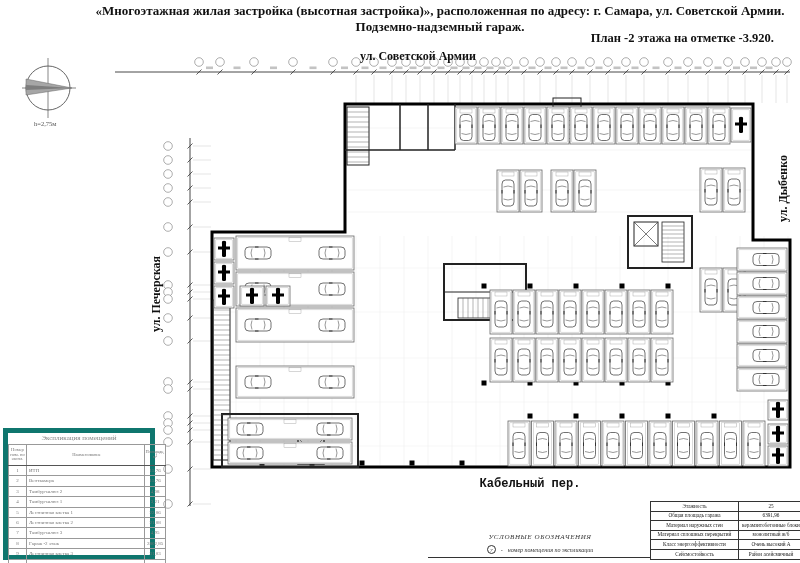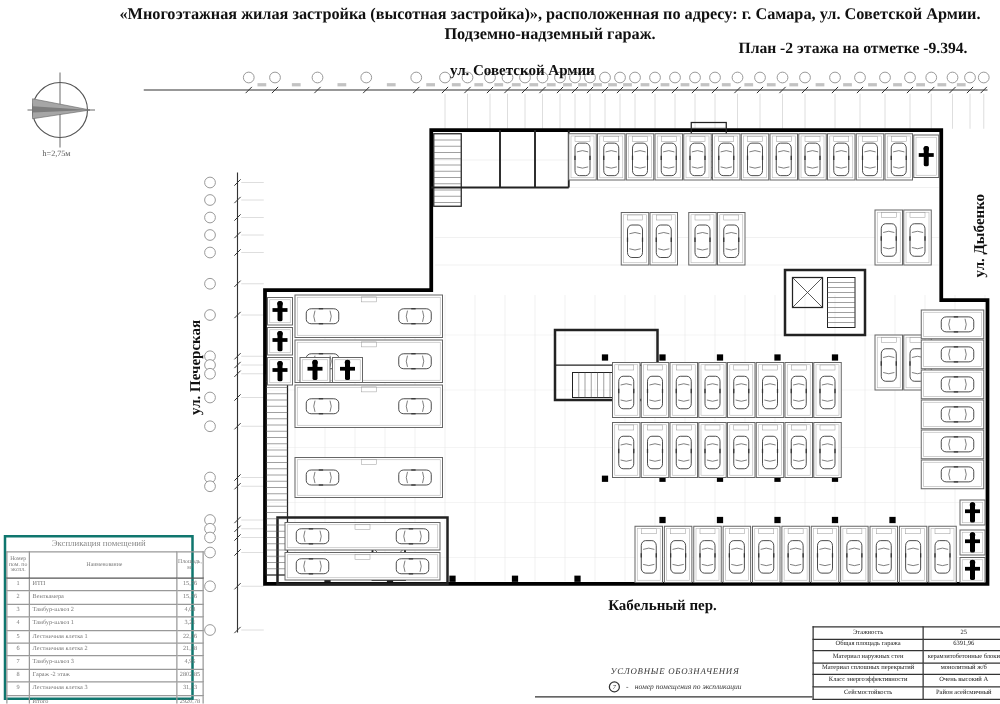--- a/index.html
+++ b/index.html
@@ -5,26 +5,26 @@
   html,body{margin:0;padding:0;background:#fff;}
   .sheet{position:relative;width:800px;height:563px;background:#fff;overflow:hidden;
          font-family:"Liberation Serif",serif;color:#111;}
   .abs{position:absolute;}
   .title-line{left:0;width:100%;text-align:center;font-weight:bold;font-size:13px;line-height:15px;margin-left:40px;}
   .t1{top:3px;}
   .t2{top:19px;}
   .plan-label{top:31px;right:26px;font-weight:bold;font-size:12.5px;}
   .street{font-weight:bold;font-size:12px;white-space:nowrap;}
   .street-top{top:49px;left:360px;width:280px;text-align:left;}
-  .street-bottom{top:477px;left:400px;width:260px;text-align:center;}
+  .street-bottom{top:477px;left:400px;width:260px;text-align:center;font-family:Liberation Mono, monospace;}
   .street-right{left:776px;top:222px;transform:rotate(-90deg);transform-origin:top left;}
   .street-left{left:149px;top:332px;transform:rotate(-90deg);transform-origin:top left;}
   .rose-label{left:34px;top:120px;font-size:6.5px;color:#555;}
   
-  .exp{left:3px;top:428px;width:152px;height:132px;border:2px solid #0f766e;box-sizing:border-box;background:#fff;}
+  .exp{left:3px;top:428px;width:152px;height:132px;border:5px solid #0f766e;box-sizing:border-box;background:#fff;}
   .exp-title{height:11px;line-height:11px;font-size:7px;color:#888;text-align:center;white-space:nowrap;overflow:hidden;}
   .exp table{border-collapse:collapse;table-layout:fixed;width:100%;}
   .exp td,.exp th{border:0.5px solid #999;font-weight:normal;font-size:4.6px;line-height:1.05;
       color:#777;text-align:center;padding:0;overflow:hidden;}
   .exp thead th{height:20px;border-bottom:1px solid #555;}
   .exp tbody td{height:9.4px;font-size:5px;white-space:nowrap;}
   .exp .c1{width:17px;} .exp .c2{width:115px;text-align:left;padding-left:2px;} .exp .c3{width:20px;}
   
   .info{left:650px;top:501px;width:147px;border-collapse:collapse;table-layout:fixed;position:absolute;background:#fff;}
   .info td{border:1px solid #333;font-size:5.2px;height:8.6px;line-height:1;text-align:center;
@@ -818,21 +818,21 @@
     <line x1="48" y1="58" x2="48" y2="118" stroke="#555" stroke-width="0.7"></line>
     <line x1="22" y1="88" x2="76" y2="88" stroke="#555" stroke-width="0.7"></line>
     <circle cx="48" cy="88" r="22" fill="none" stroke="#555" stroke-width="0.9"></circle>
     <polygon points="26,79 72,88 26,95" fill="#a6a6a6" stroke="#666" stroke-width="0.5"></polygon>
     <polygon points="26,85 72,88 26,90" fill="#7d7d7d"></polygon>
   </svg>
   <div class="abs rose-label">h=2,75м</div>
 
   <div class="abs title-line t1">«Многоэтажная жилая застройка (высотная застройка)», расположенная по адресу: г. Самара, ул. Советской Армии.</div>
   <div class="abs title-line t2">Подземно-надземный гараж.</div>
-  <div class="abs plan-label">План -2 этажа на отметке -9.394.</div>
+  <div class="abs plan-label">План -2 этажа на отметке -3.920.</div>
 
   <div class="abs street street-top">ул. Советской Армии</div>
   <div class="abs street street-bottom">Кабельный пер.</div>
   <div class="abs street street-right">ул. Дыбенко</div>
   <div class="abs street street-left">ул. Печерская</div>
 
   <div class="abs exp">
     <div class="exp-title">Экспликация помещений</div>
     <table>
       <thead>

